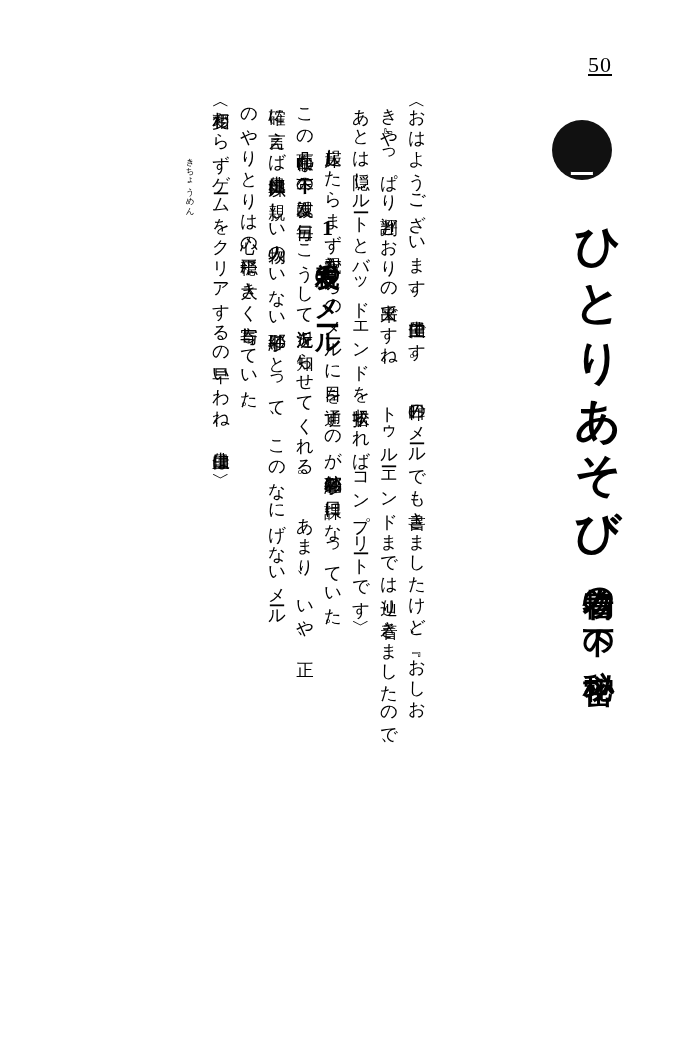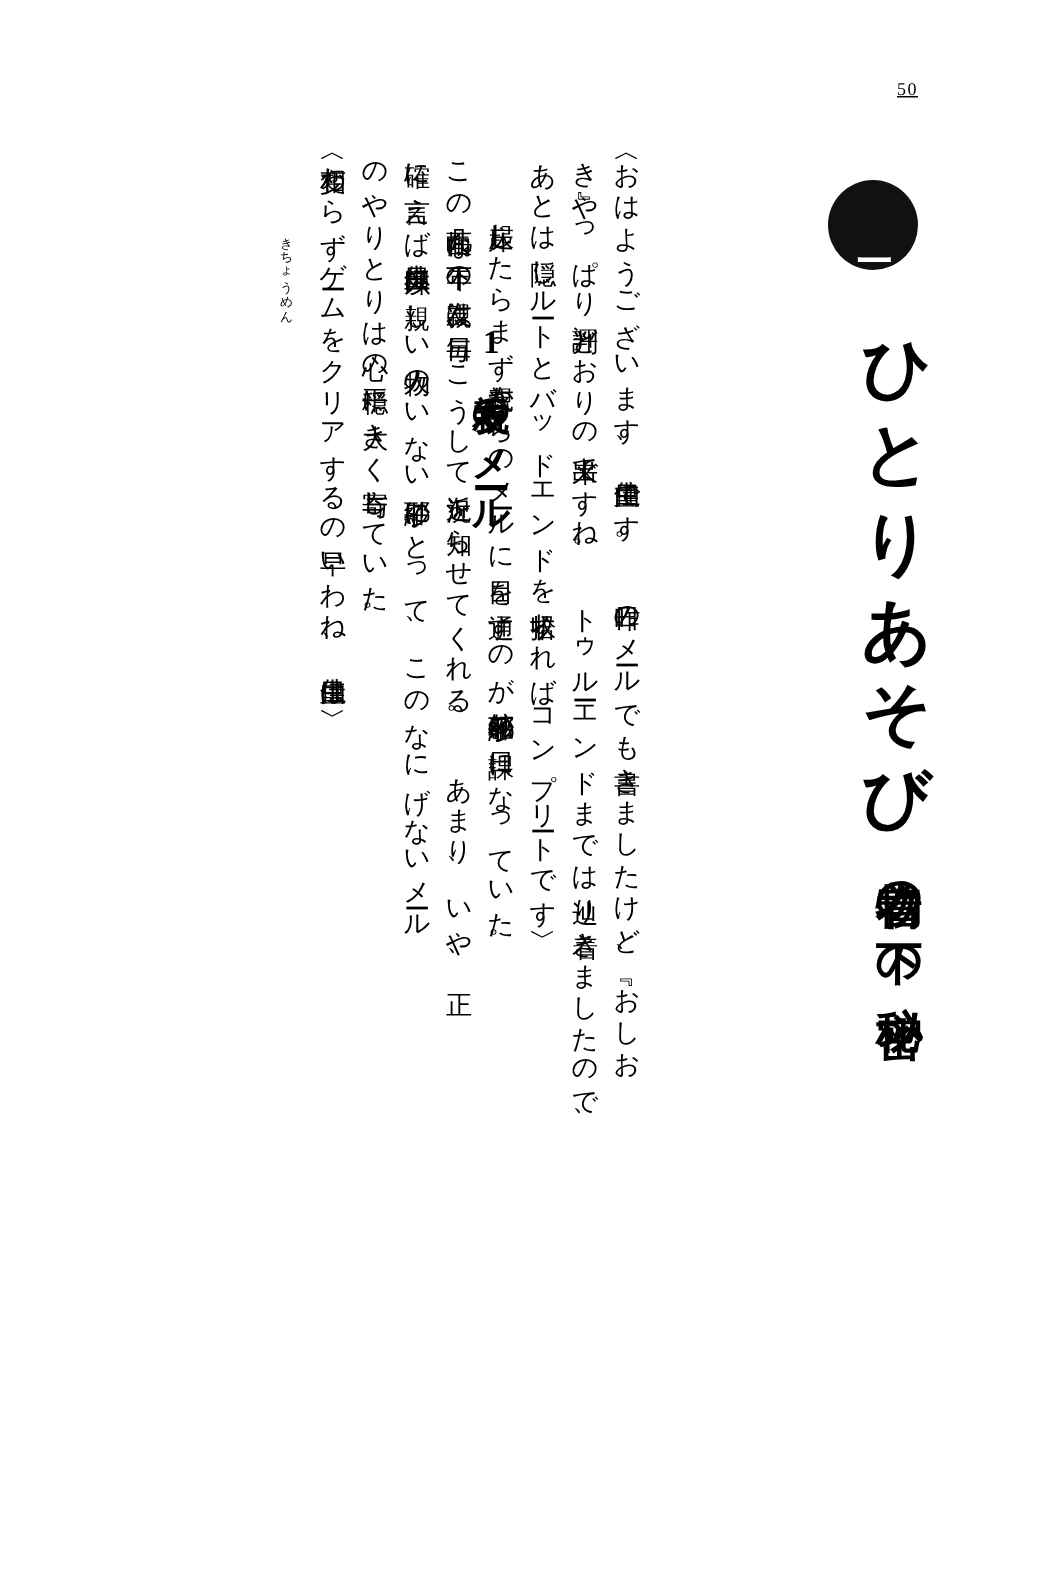--- a/index.html
+++ b/index.html
@@ -20,21 +20,21 @@
     position: absolute;
     inset: 0;
     background: #ffffff;
   }
 
   
   .page-number {
     position: absolute;
     top: 52px;
     right: 88px;
-    font-size: 12px;
+    font-size: 22px;
     letter-spacing: 1px;
     font-family: "Liberation Serif", "DejaVu Serif", serif;
     text-decoration: underline;
   }
 
   
   .vtext {
     writing-mode: vertical-rl;
     -webkit-writing-mode: vertical-rl;
     text-orientation: upright;

